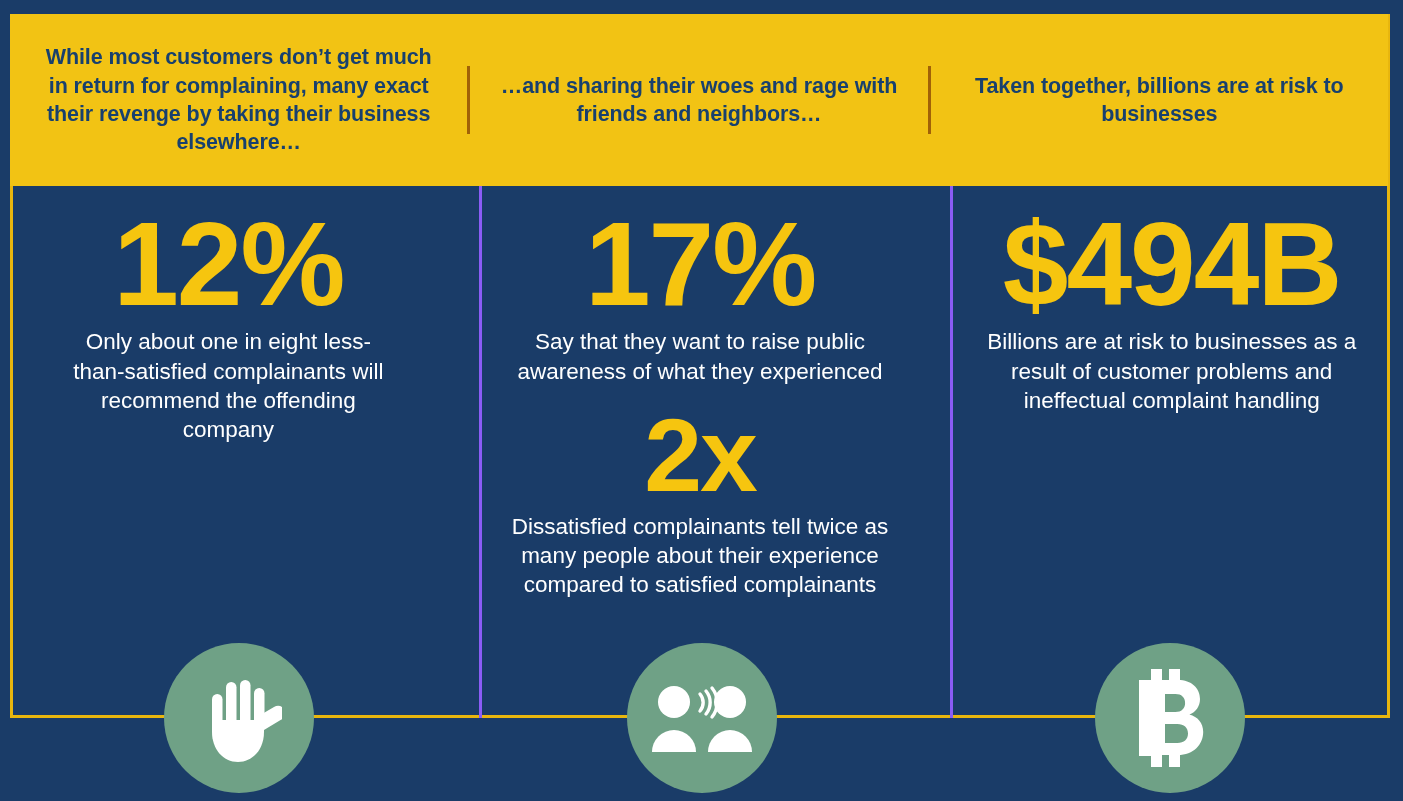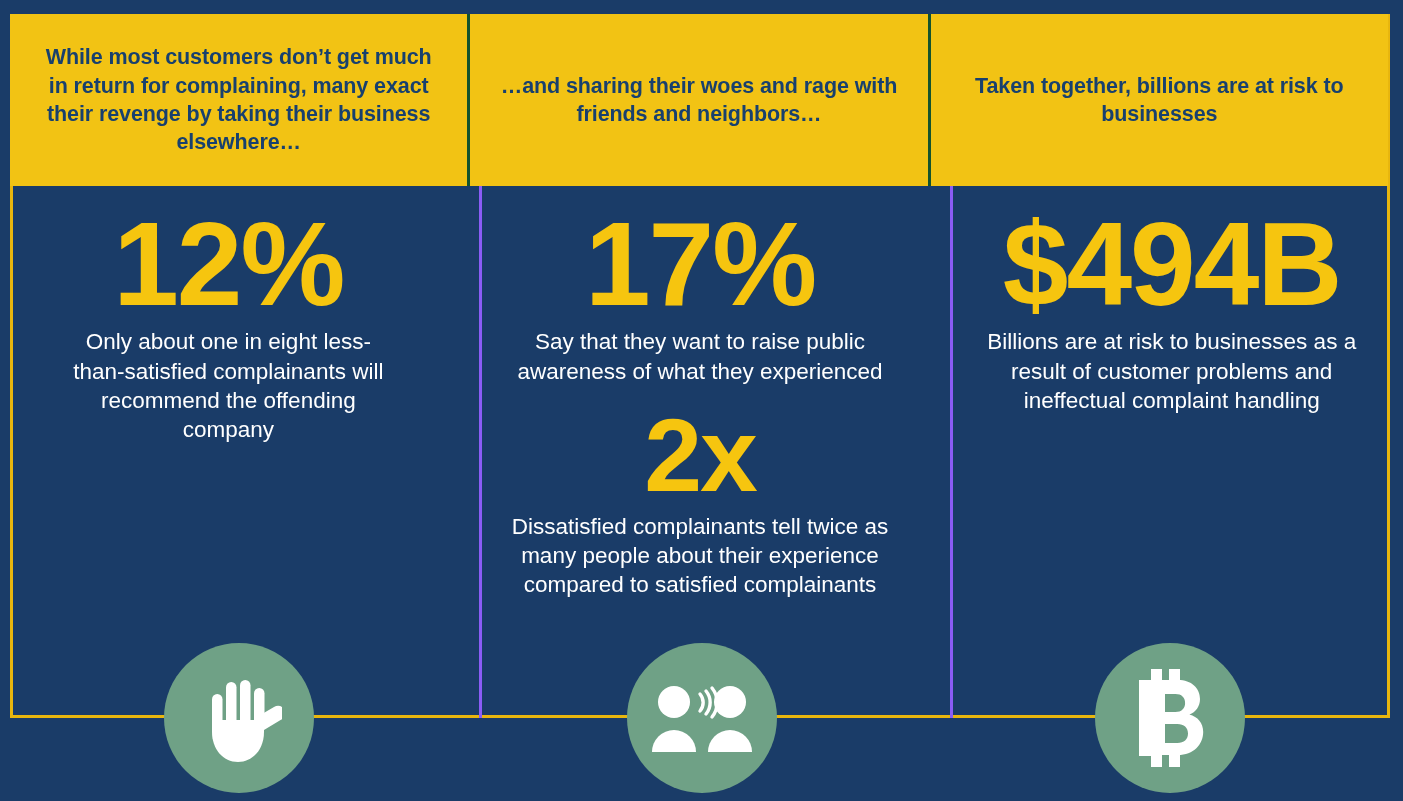--- a/index.html
+++ b/index.html
@@ -37,32 +37,33 @@
   
   .header-band {
     position: absolute;
     left: 10px;
     top: 14px;
     width: 1378px;
     height: 172px;
     background: #F2C314;
     display: flex;
     box-sizing: border-box;
+    align-items: center;
   }
   .header-cell {
     flex: 1 1 0;
     display: flex;
     align-items: center;
     justify-content: center;
     padding: 6px 26px;
     box-sizing: border-box;
     position: relative;
   }
   .header-cell + .header-cell {
-    border-left: 3px solid #14532d;
+    border-left: 3px solid #a16207;
   }
   .header-cell p {
     margin: 0;
     text-align: center;
     color: #18406E;
     font-weight: bold;
     font-size: 21.5px;
     line-height: 1.32;
     letter-spacing: -0.1px;
   }

